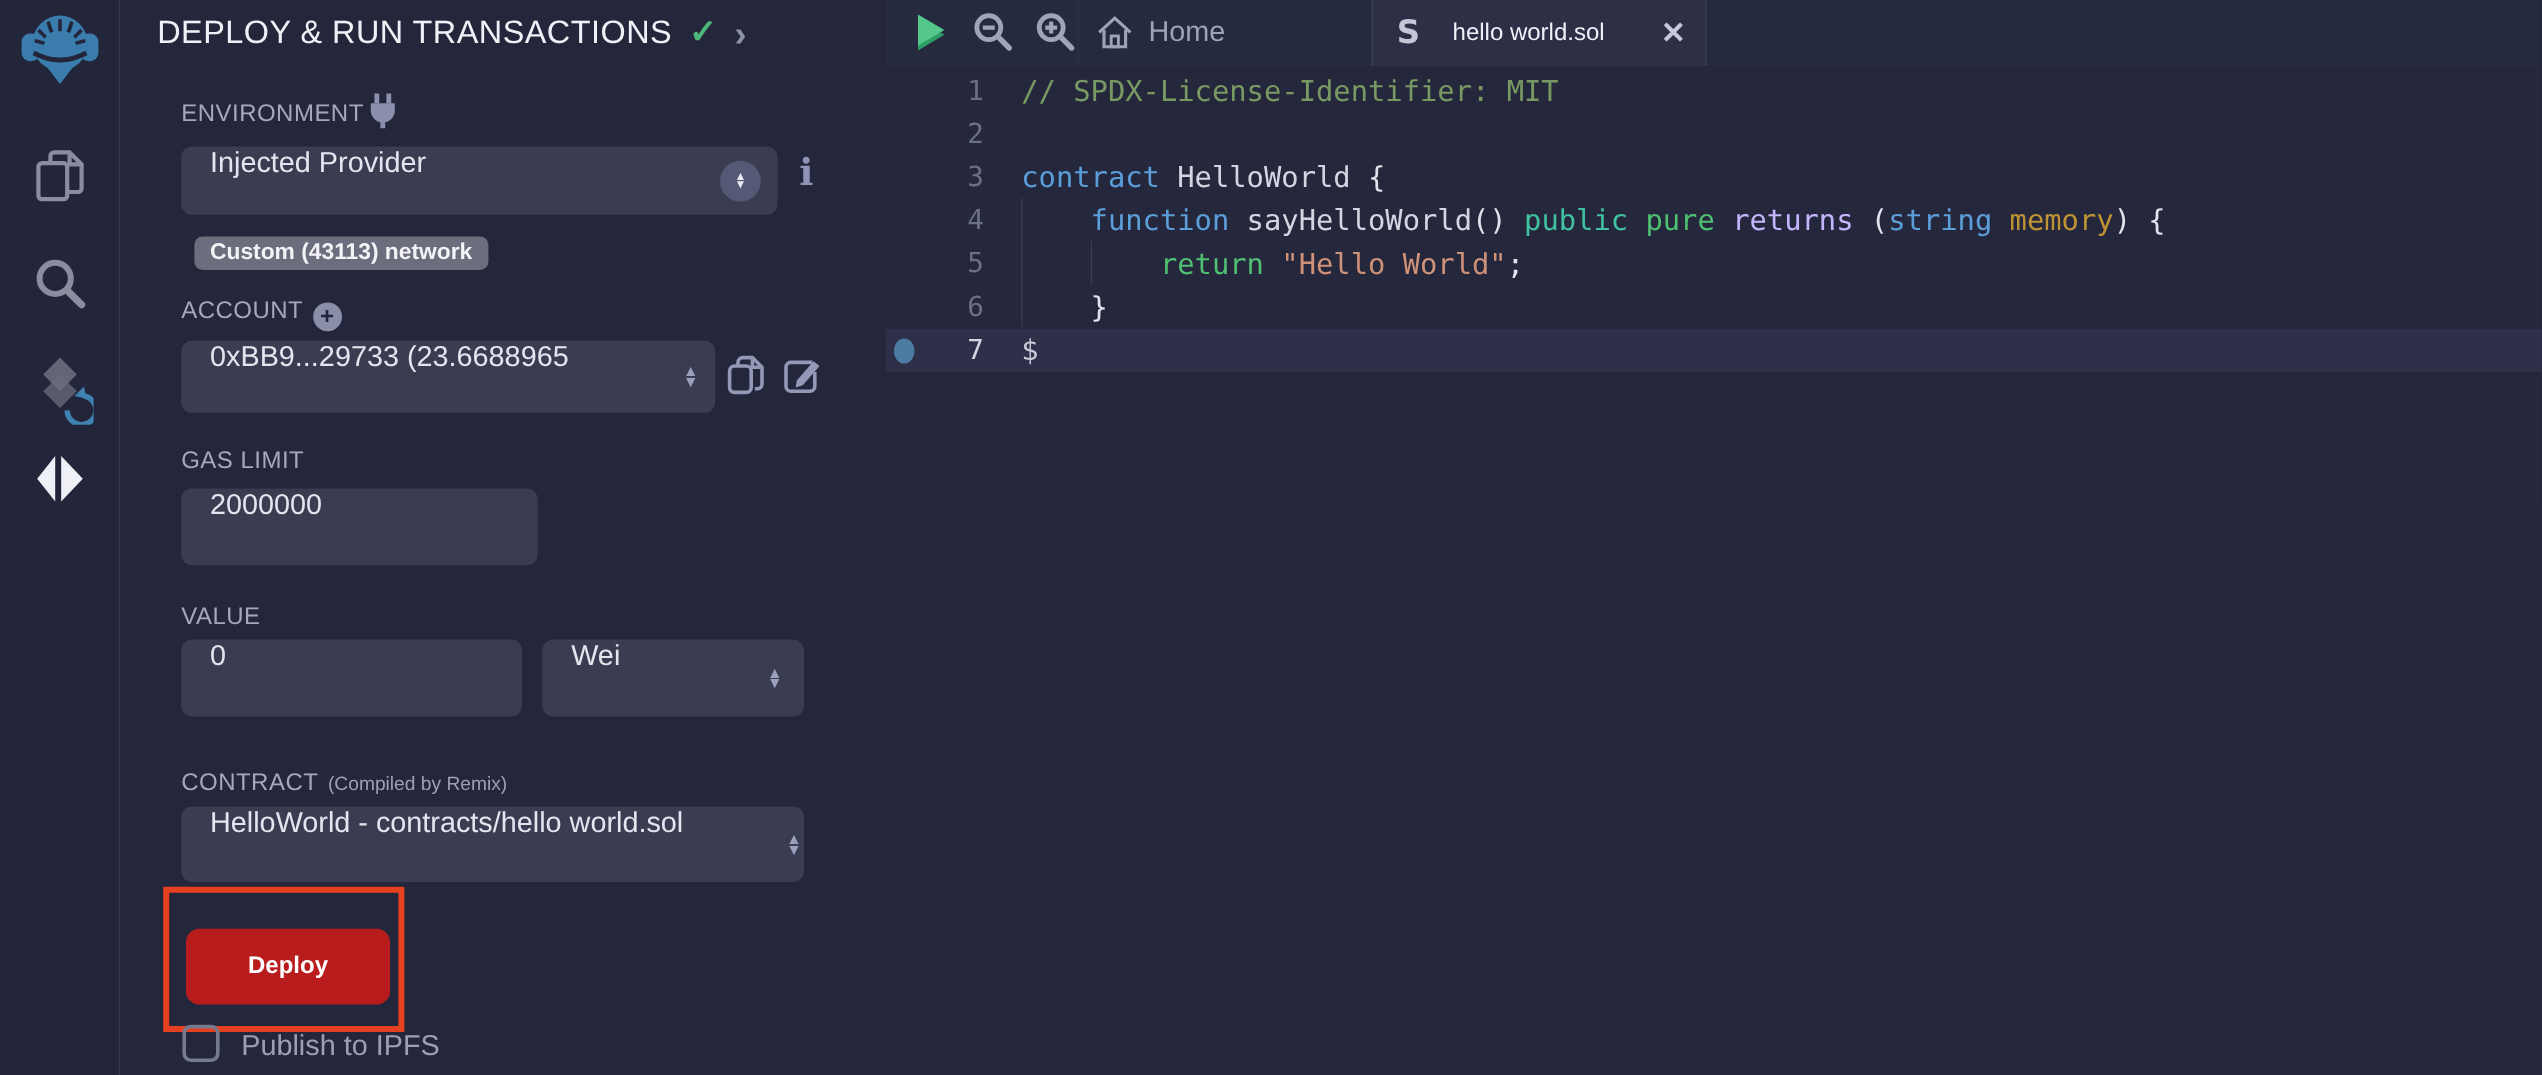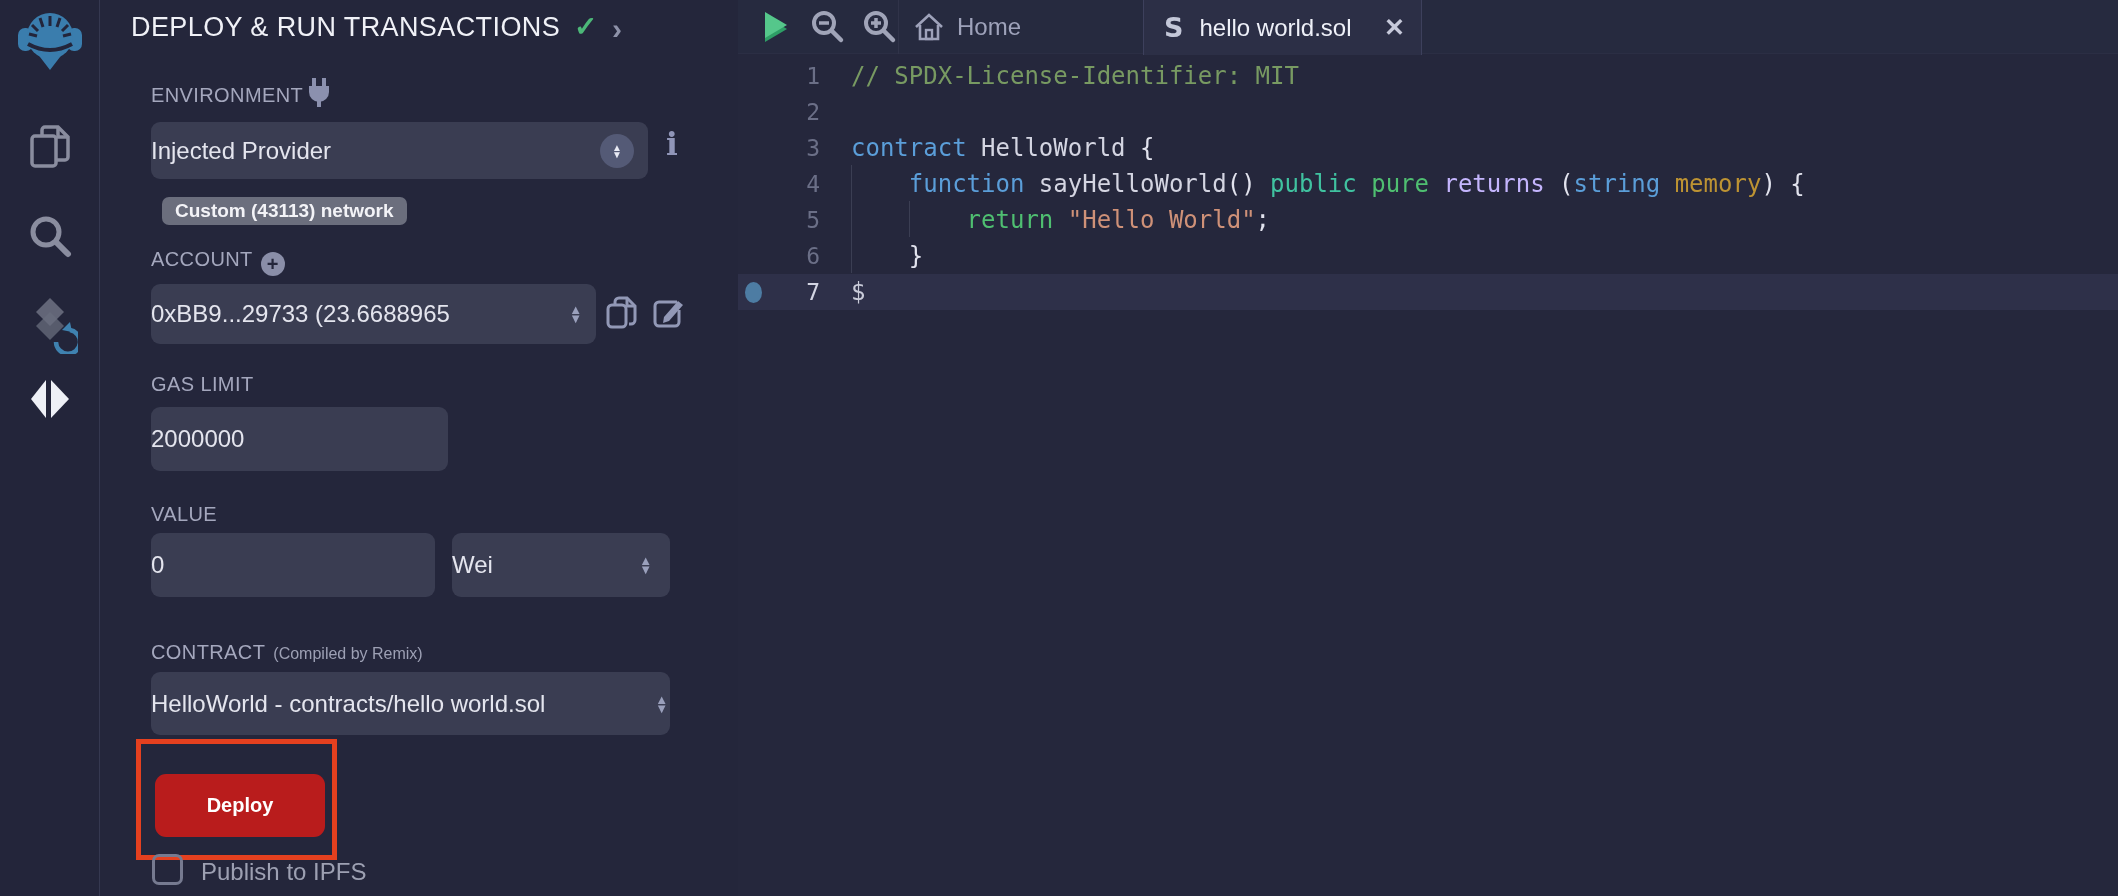--- a/index.html
+++ b/index.html
@@ -21,21 +21,21 @@
   .panel-title {
     position: absolute; left: 31px; top: 10px; font-size: 27px; font-weight: 500;
     color: #f0f1f7; letter-spacing: .4px; white-space: nowrap;
   }
   .title-check { color: #4cb778; font-weight: 700; font-size: 28px; margin-left: 14px; }
   .title-chevron { position: absolute; left: 512px; top: 12px; color: #8d91a8; font-size: 30px; font-weight: 700; }
   .sec-label { position: absolute; font-size: 20px; color: #a4a7bd; letter-spacing: .4px; white-space: nowrap; }
   .sec-sublabel { font-size: 16px; color: #9da0b4; margin-left: 8px; letter-spacing: 0; }
   .ctl {
     position: absolute; background: #3a3d52; border-radius: 9px;
-    display: flex; align-items: center; 
+    display: flex; align-items: flex-start; padding-left: 24px;
     font-size: 24px; color: #e4e5ee; overflow: hidden; white-space: nowrap;
   }
   .ctl .val { overflow: hidden; text-overflow: clip; white-space: nowrap; }
   .spin { position: absolute; right: 14px; top: 50%; transform: translateY(-50%);
           display: flex; flex-direction: column; align-items: center; line-height: .72; }
   .spin span { font-size: 13px; color: #9aa0bc; }
   .spin.edge { right: 2px; }
   .env-circle {
     position: absolute; right: 14px; top: 50%; transform: translateY(-50%);
     width: 34px; height: 34px; border-radius: 50%; background: #545a76;
@@ -68,21 +68,21 @@
   .editor { position: absolute; left: 738px; top: 0; width: 1380px; height: 896px; background: #25273c; }
   .tabbar { position: absolute; left: 0; top: 0; width: 100%; height: 54px; background: #262a3f;
             border-bottom: 1px solid #2b2e44; }
   .tab-home { position: absolute; left: 160px; top: 0; height: 54px; display: flex; align-items: center;
               padding: 0 14px; color: #9ea2ba; font-size: 24px; border-left: 1px solid #303349; }
   .tab-home .label { margin-left: 12px; }
   .tab-active { position: absolute; left: 405px; top: 0; width: 279px; height: 55px; background: #2c2f46;
                 border-left: 1px solid #3d405c; border-right: 1px solid #3d405c;
                 display: flex; align-items: center; padding: 0 16px 0 20px; }
   .sol-glyph { font-weight: 700; font-size: 27px; color: #c3c7d8; font-family: "DejaVu Sans", sans-serif; }
-  .tab-active .label { margin-left: 16px; font-size: 24px; color: #eef0f8; flex: 1; }
+  .tab-active .label { margin-left: 27px; font-size: 20px; color: #eef0f8; flex: 1; }
   .tab-close { font-size: 25px; font-weight: 700; color: #c6c9da; cursor: pointer; }
   .code-area { position: absolute; left: 0; top: 55px; width: 100%; padding-top: 3px; }
   .code-row { height: 36px; display: flex; align-items: center;
               font-family: "DejaVu Sans Mono", monospace; font-size: 24px; }
   .code-row.current { background: #2e3049; }
   .glyph { width: 30px; flex: none; display: flex; justify-content: center; }
   .bdot { width: 17px; height: 21px; border-radius: 50%; background: #4d7ca3; }
   .lnum { width: 52px; flex: none; text-align: right; color: #6b6f87; font-size: 23px; }
   .code-row.current .lnum { color: #d3d5e3; }
   .ltext { margin-left: 31px; white-space: pre; }

